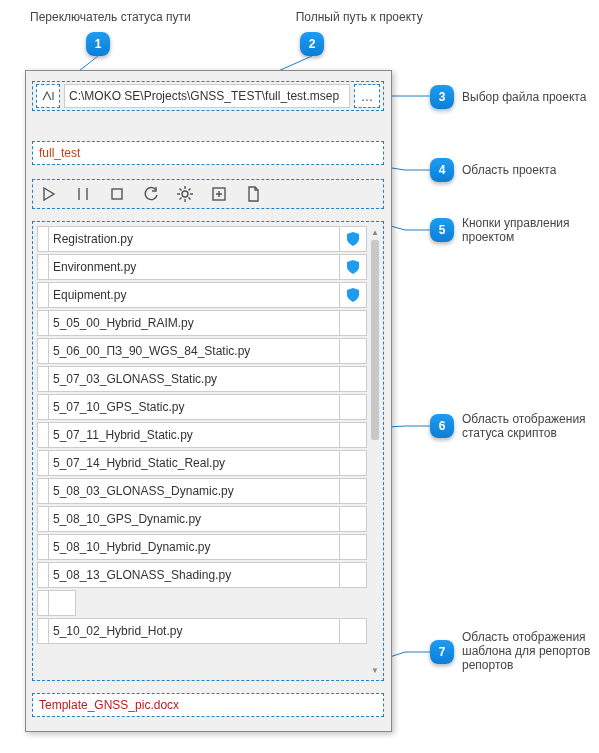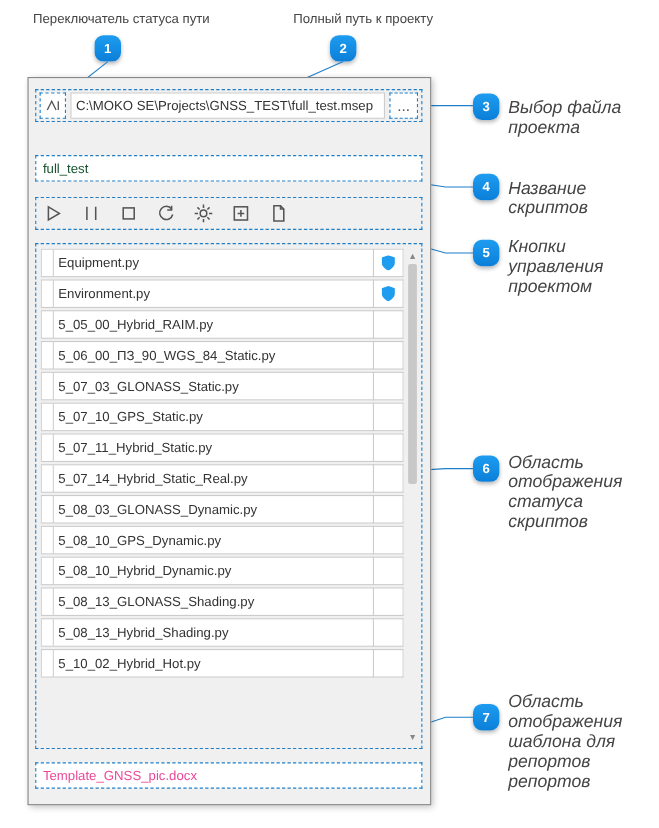--- a/index.html
+++ b/index.html
@@ -12,21 +12,21 @@
     height: 753px;
     position: relative;
   }
   .top-labels {
     position: absolute;
     top: 10px; left: 0; right: 0;
     display: flex;
     text-align: center;
   }
   .top-label-1 { margin-left: 30px; }
-  .top-label-2 { margin-left: 76px; }
+  .top-label-2 { margin-left: 105px; }
 
   .num-badge {
     display: inline-flex;
     align-items: center;
     justify-content: center;
     width: 24px; height: 24px;
     border-radius: 8px;
     background: linear-gradient(#1E9CF0, #0B7FD8);
     color: #fff;
     font-weight: bold;
@@ -87,21 +87,21 @@
   }
 
   .name-box {
     position: absolute;
     left: 6px; top: 70px;
     width: 352px; height: 24px;
     display:flex;align-items:center;
     padding:0 6px;
     box-sizing:border-box;
     font-size:12px;
-    color:#14532d;
+    color:#c2410c;
   }
 
   .toolbar {
     position: absolute;
     left: 6px; top: 108px;
     width: 352px; height: 30px;
     display:flex;
     gap:10px;
     align-items:center;
     padding:0 4px;
@@ -184,61 +184,60 @@
   }
 
   .template-box {
     position: absolute;
     left: 6px; top: 622px;
     width: 352px; height: 24px;
     display:flex;align-items:center;
     padding:0 6px;
     box-sizing:border-box;
     font-size:12px;
-    color:#ec4899;
+    color:#b91c1c;
   }
 
   
   .line {
     position:absolute;
     stroke:#1E7FC8;
     stroke-width:1;
     fill:none;
   }
   svg.overlay {
     position:absolute;
     left:0;top:0;
     width:599px;height:753px;
     pointer-events:none;
   }
 
   .right-label {
     position:absolute;
-    font-size:16px;
+    font-size:12px;
     color:#444;
     max-width:140px;
-    font-style:italic;
   }
 </style>
 </head>
 <body>
 
 <div class="top-labels">
   <span class="top-label-1">Переключатель статуса пути</span>
   <span class="top-label-2">Полный путь к проекту</span>
 </div>
 
 <div class="num-badge" style="position:absolute;left:86px;top:32px">1</div>
 <div class="num-badge" style="position:absolute;left:300px;top:32px">2</div>
 
 <div class="num-badge" style="position:absolute;left:430px;top:85px">3</div>
 <div class="right-label" style="left:462px;top:90px">Выбор файла проекта</div>
 
 <div class="num-badge" style="position:absolute;left:430px;top:158px">4</div>
-<div class="right-label" style="left:462px;top:163px">Название скриптов</div>
+<div class="right-label" style="left:462px;top:163px">Область проекта</div>
 
 <div class="num-badge" style="position:absolute;left:430px;top:218px">5</div>
 <div class="right-label" style="left:462px;top:216px">Кнопки управления проектом</div>
 
 <div class="num-badge" style="position:absolute;left:430px;top:414px">6</div>
 <div class="right-label" style="left:462px;top:412px">Область отображения статуса скриптов</div>
 
 <div class="num-badge" style="position:absolute;left:430px;top:640px">7</div>
 <div class="right-label" style="left:462px;top:630px">Область отображения шаблона для репортов репортов</div>
 
@@ -310,40 +309,49 @@
     <button class="tool-btn">
       <svg width="18" height="18" viewBox="0 0 18 18">
           <path d="M5 2h6l3 3v11H5z"></path>
           <path d="M11 2v3h3"></path>
         </svg>
     </button>
   </div>
 
   <div class="dashed-group list-area">
     <div class="list-inner" id="list-inner">
+        <div class="list-row">
+          <div class="cell-a"></div>
+          <div class="cell-b">Registration.py</div>
+          <div class="cell-c">
+            <svg class="shield" viewBox="0 0 12 14">
+              <path d="M6 0 L12 2 V7 C12 11 6 14 6 14 C6 14 0 11 0 7 V2 Z" fill="#1E9CF0"></path>
+            </svg>
+          </div>
+        </div>
+        <div class="list-row">
+          <div class="cell-a"></div>
+          <div class="cell-b">Environment.py</div>
+          <div class="cell-c">
+            <svg class="shield" viewBox="0 0 12 14">
+              <path d="M6 0 L12 2 V7 C12 11 6 14 6 14 C6 14 0 11 0 7 V2 Z" fill="#1E9CF0"></path>
+            </svg>
+          </div>
+        </div>
         <div class="list-row">
           <div class="cell-a"></div>
           <div class="cell-b">Equipment.py</div>
           <div class="cell-c">
             <svg class="shield" viewBox="0 0 12 14">
               <path d="M6 0 L12 2 V7 C12 11 6 14 6 14 C6 14 0 11 0 7 V2 Z" fill="#1E9CF0"></path>
             </svg>
           </div>
         </div>
         <div class="list-row">
           <div class="cell-a"></div>
-          <div class="cell-b">Environment.py</div>
-          <div class="cell-c">
-            <svg class="shield" viewBox="0 0 12 14">
-              <path d="M6 0 L12 2 V7 C12 11 6 14 6 14 C6 14 0 11 0 7 V2 Z" fill="#1E9CF0"></path>
-            </svg>
-          </div>
-        </div>
-        <div class="list-row">
-          <div class="cell-a"></div>
           <div class="cell-b">5_05_00_Hybrid_RAIM.py</div>
           <div class="cell-c"></div>
         </div>
         <div class="list-row">
           <div class="cell-a"></div>
           <div class="cell-b">5_06_00_ПЗ_90_WGS_84_Static.py</div>
           <div class="cell-c"></div>
         </div>
         <div class="list-row">
           <div class="cell-a"></div>
@@ -380,21 +388,20 @@
           <div class="cell-b">5_08_10_Hybrid_Dynamic.py</div>
           <div class="cell-c"></div>
         </div>
         <div class="list-row">
           <div class="cell-a"></div>
           <div class="cell-b">5_08_13_GLONASS_Shading.py</div>
           <div class="cell-c"></div>
         </div>
         <div class="list-row">
           <div class="cell-a"></div>
-          <div class="cell-b">5_08_13_Hybrid_Shading.py</div>
           <div class="cell-c"></div>
         </div>
         <div class="list-row">
           <div class="cell-a"></div>
           <div class="cell-b">5_10_02_Hybrid_Hot.py</div>
           <div class="cell-c"></div>
         </div>
       </div>
     <div class="scrollbar">
       <div class="scroll-arrow">▲</div>

